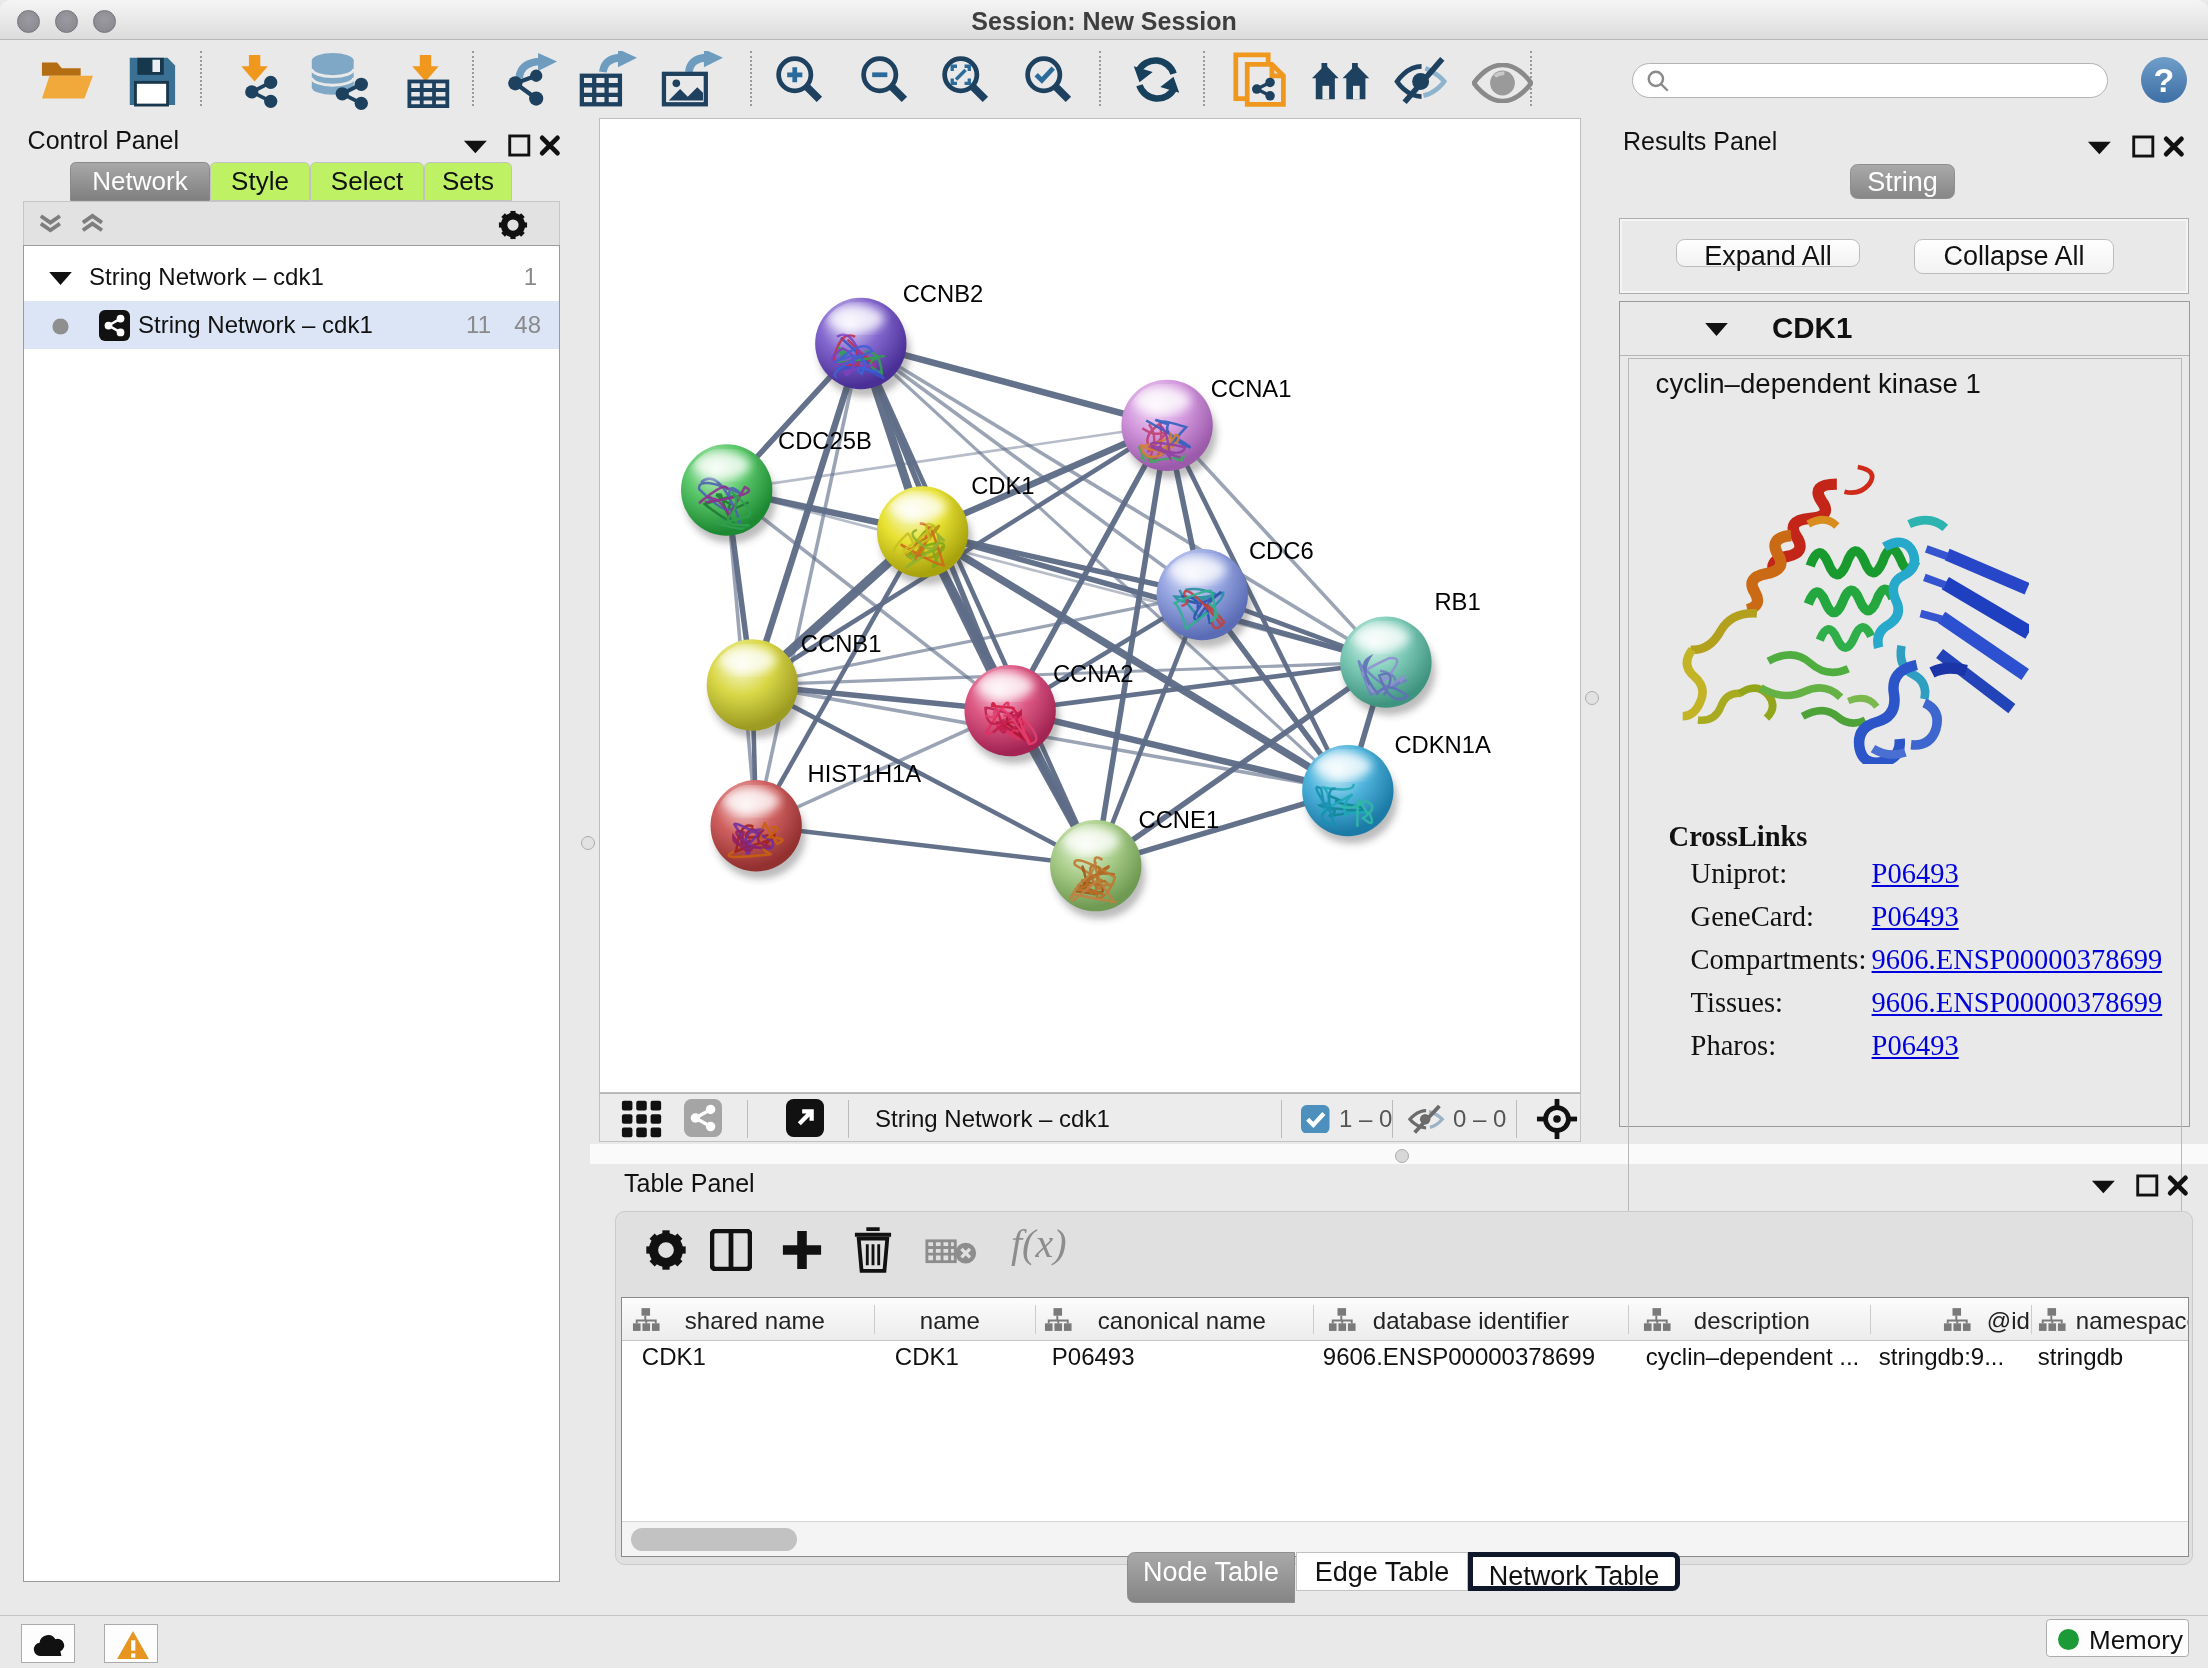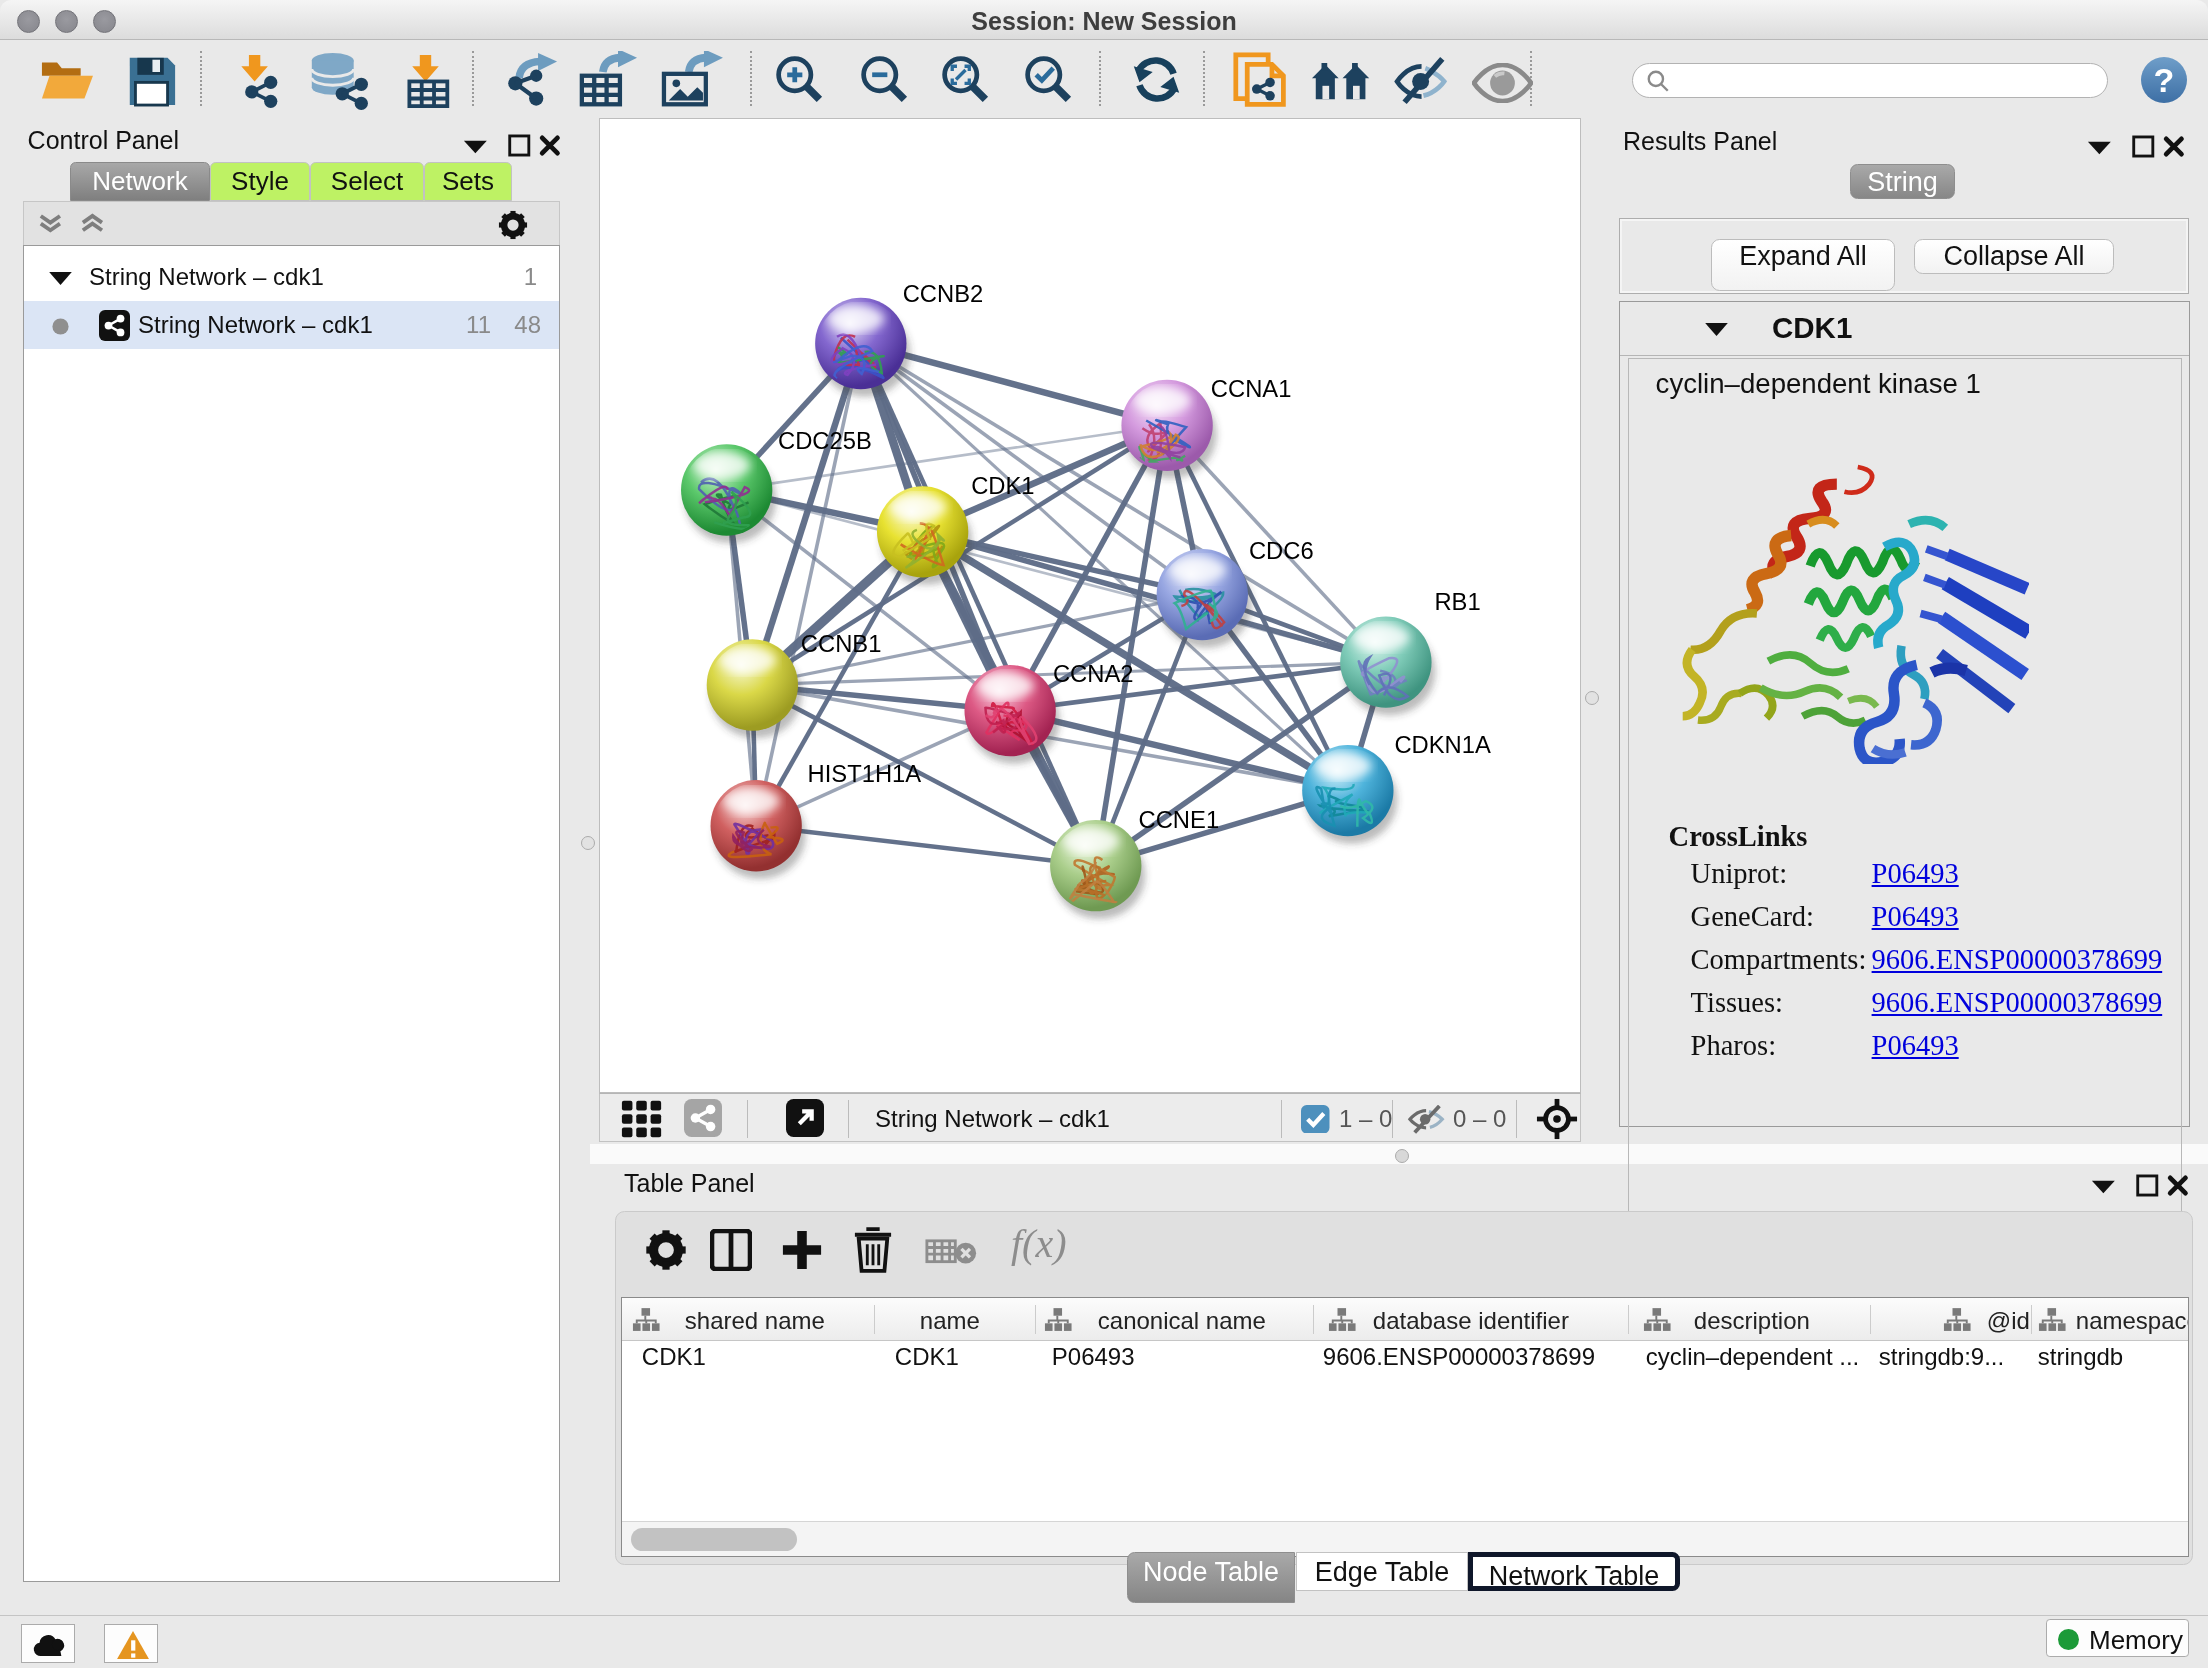--- a/index.html
+++ b/index.html
@@ -580,21 +580,21 @@
   <div class="ptitle abs" style="left:20px; top:8.6px;">Results Panel</div>
   <svg class="abs" style="left:483px; top:16px;" width="105" height="25" viewBox="0 0 110 26">
     <path d="M2 8 L26 8 L14 21 z" fill="#111"></path>
     <rect x="50" y="3" width="20" height="20" fill="none" stroke="#111" stroke-width="3"></rect>
     <path d="M84 5 L100 21 M100 5 L84 21" stroke="#111" stroke-width="5" stroke-linecap="round"></path>
   </svg>
 
   <div class="abs" style="left:247px; top:46px; width:105px; height:35px; background:linear-gradient(#a9a9a9,#878787); border:1px solid #8e8e8e; border-radius:7.6px; color:#fff; font-size:27px; text-align:center; line-height:34px;">String</div>
 
   <div class="abs" style="left:16px; top:100px; width:570px; height:76px; border:1px solid #adadad; box-shadow:inset 0 0 0 1.9px #f5f5f5;">
-    <div class="btn" style="left:91px; top:20px; width:184px; height:52px; line-height:33px;">Expand All</div>
+    <div class="btn" style="left:56px; top:20px; width:184px; height:28px; line-height:33px;">Expand All</div>
     <div class="btn" style="left:294px; top:20px; width:200px; height:35px; line-height:33px;">Collapse All</div>
   </div>
 
   <div class="abs" style="left:16px; top:183px; width:571px; height:826px; border:1px solid #9a9a9a;">
     <div class="abs" style="left:0; top:0; width:569px; height:54px; border-bottom:1px solid #b5b5b5;">
       <svg class="abs" style="left:84px; top:19px;" width="25" height="17" viewBox="0 0 26 18">
           <path d="M1 2 L25 2 L13 16 z" fill="#111"></path>
         </svg>
       <div class="abs" style="left:152px; top:8.6px; font-size:29.5px; font-weight:bold; color:#111;">CDK1</div>
     </div>

